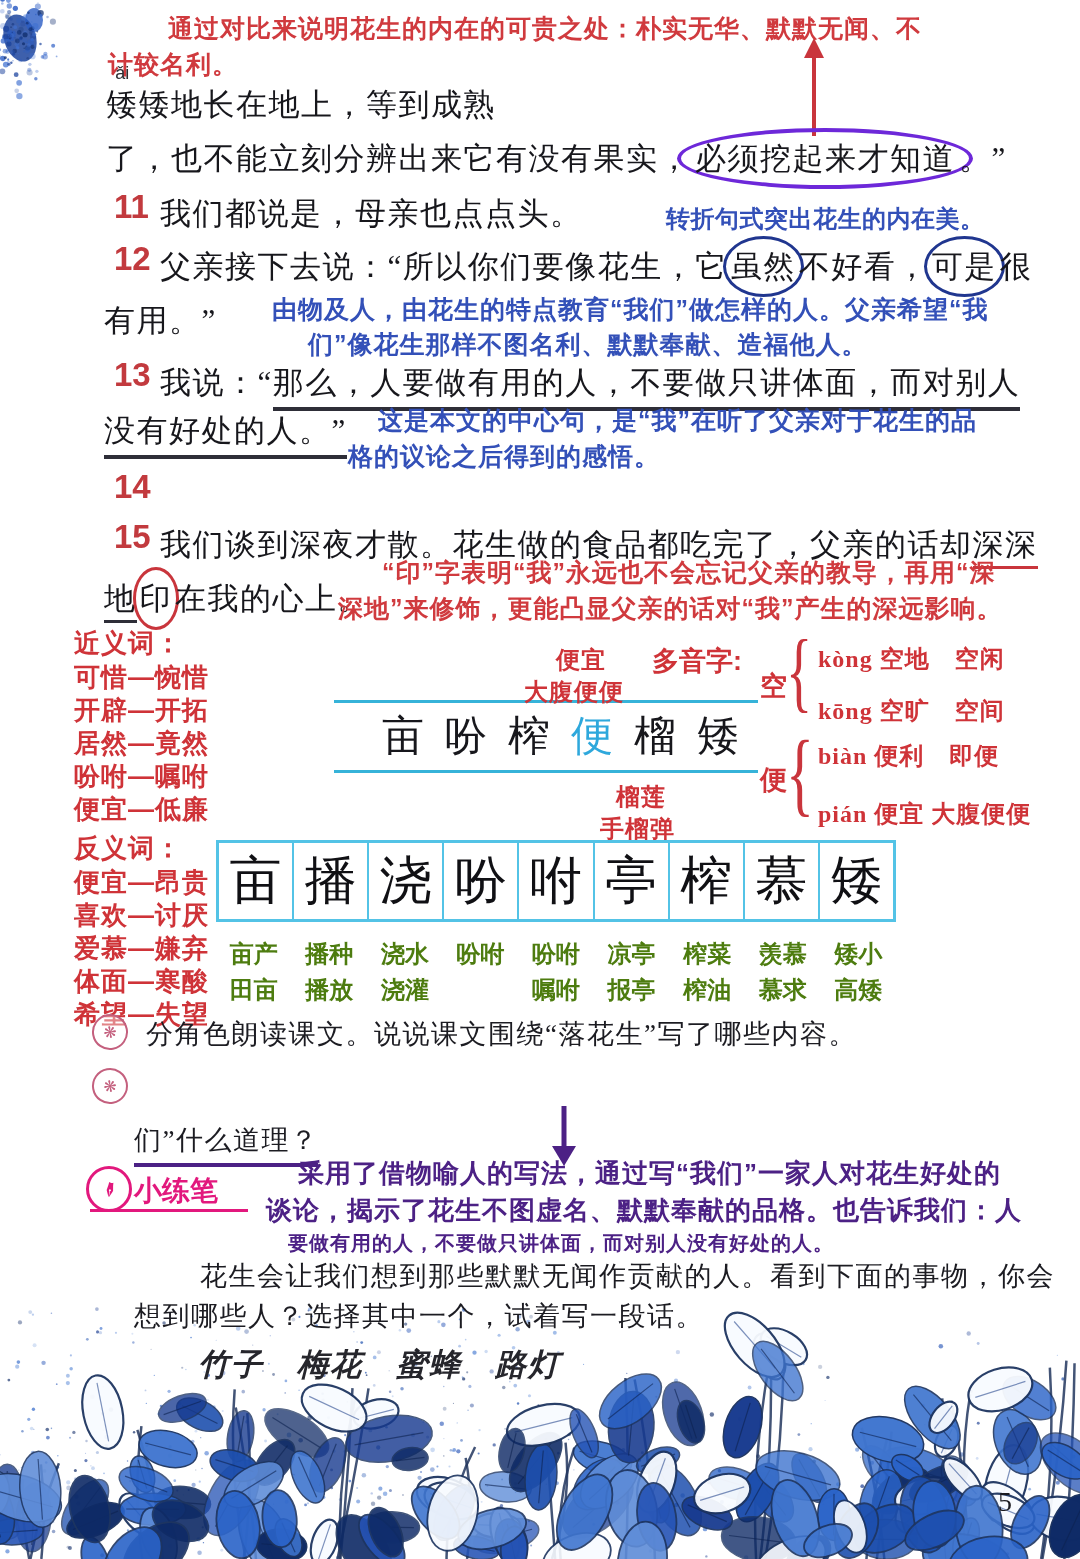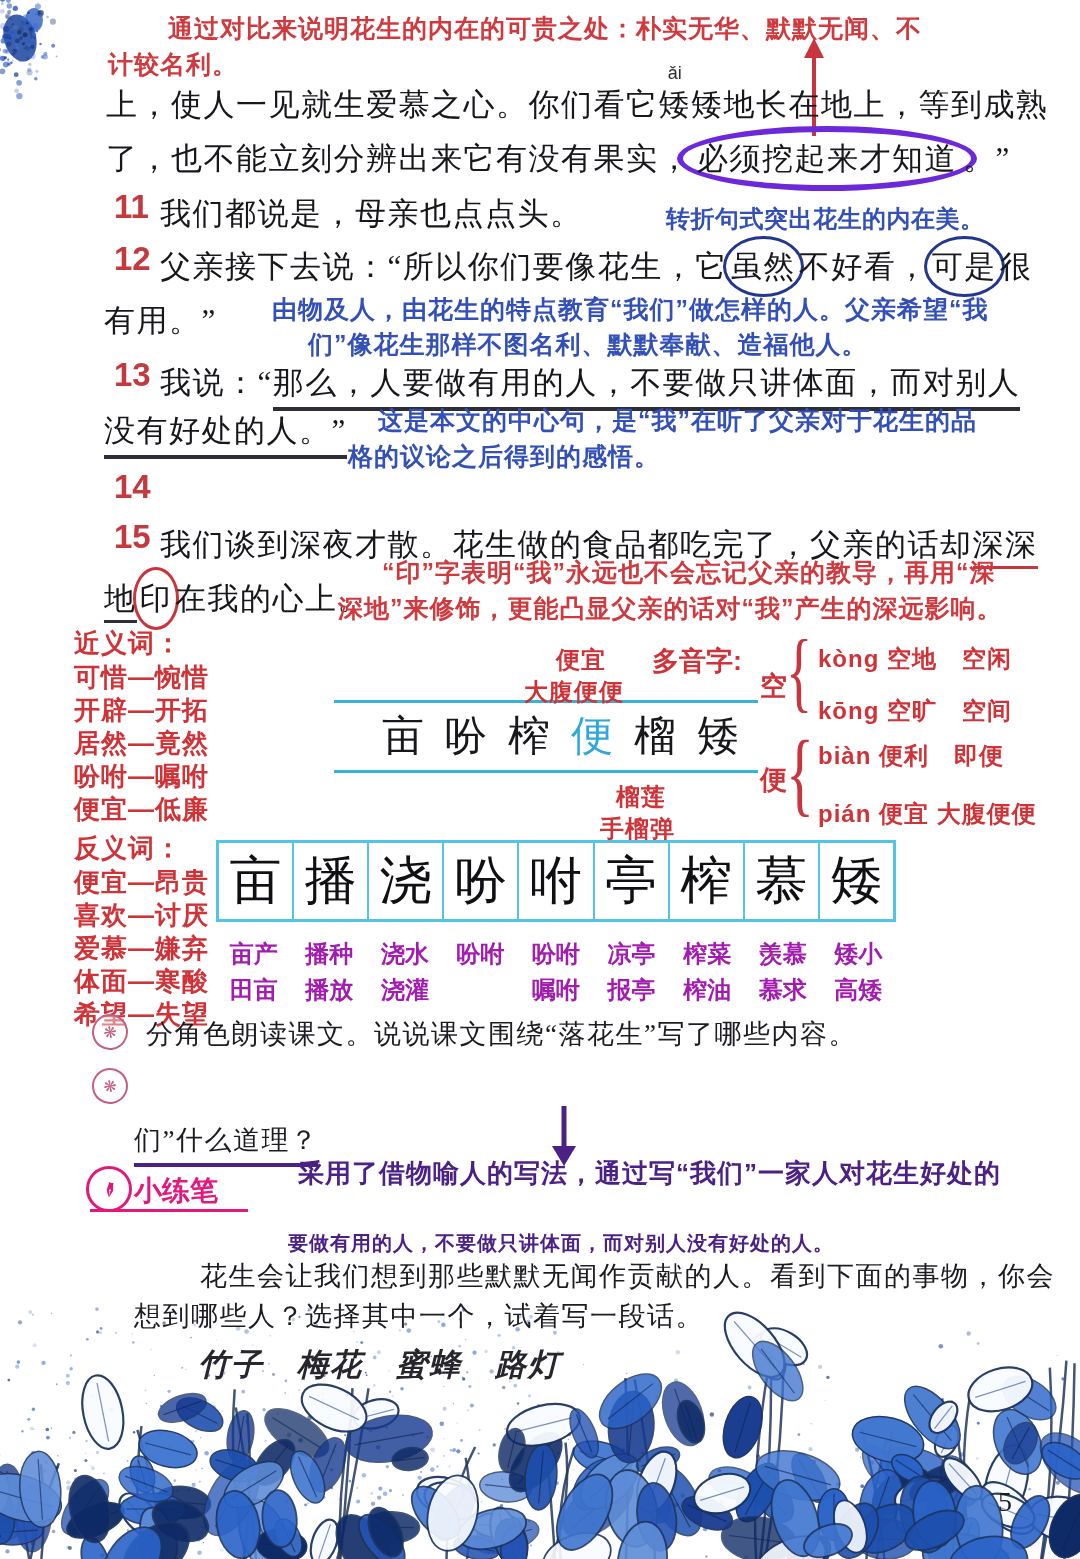--- a/index.html
+++ b/index.html
@@ -10,41 +10,41 @@
   .num{font-family:"Liberation Sans",sans-serif;font-weight:700;font-size:33px;color:#c23a3e;}
   .ann{font-family:"Liberation Sans",sans-serif;font-weight:600;font-size:25px;letter-spacing:1px;}
   .ann24{font-family:"Liberation Sans",sans-serif;font-weight:600;font-size:24px;letter-spacing:0.5px;}
   .red{color:#d03a3e;} .blue{color:#3350b8;} .purple{color:#4c2185;}
   .leftcol{font-family:"Liberation Sans",sans-serif;font-weight:700;font-size:26px;color:#cf3338;letter-spacing:1px;}
   .qtext{font-size:27px;letter-spacing:1.5px;color:#1c1c22;}
   .ul13{border-bottom:4px solid #2e2e38;padding-bottom:7px;}
   .ulp{border-bottom:4px solid #4c2185;padding-bottom:8px;}
   .uldeep{border-bottom:3px solid #c9353c;padding-bottom:4px;}
   .ulblk{border-bottom:3px solid #2e2e38;padding-bottom:4px;}
-  .oval-red{border:6px solid #6d28d9;border-radius:50%;padding:9px 14px;margin:-9px -14px;}
+  .oval-red{border:4px solid #6d28d9;border-radius:50%;padding:9px 14px;margin:-9px -14px;}
   .circ-blue{border:3px solid #20368f;border-radius:50%;padding:10px 5px;margin:-10px -5px;}
   .circ-red{border:3px solid #c9353c;border-radius:50%;padding:11px 4px;margin:-11px -4px;}
   .rubywrap{position:relative;}
   .rubytop{position:absolute;top:-24px;left:50%;transform:translateX(-50%);
            font-family:"Liberation Sans",sans-serif;font-size:18px;font-weight:400;color:#2b2b30;letter-spacing:0;text-align:right;}
   .cyanline{position:absolute;height:3px;background:#36b3d9;z-index:1;}
   .polychar{font-size:42px;color:#17171c;letter-spacing:0;margin-right:21px;}
   .polychar.hl{color:#2ea8dc;}
   .brace{position:absolute;color:#c9353c;font-weight:400;transform:scaleX(0.62);transform-origin:left top;z-index:2;
          font-family:"Liberation Serif",serif;line-height:1;}
   .mchar{font-family:"Liberation Sans",sans-serif;font-weight:700;font-size:27px;color:#cf3338;}
-  .mrow{font-family:Liberation Sans, sans-serif;font-weight:700;font-size:24px;color:#cf3338;letter-spacing:1px;}
+  .mrow{font-family:Liberation Serif, serif;font-weight:700;font-size:24px;color:#cf3338;letter-spacing:1px;}
   #grid{position:absolute;left:216px;top:840px;width:680px;height:82px;display:flex;
         border:3px solid #53c3e6;box-sizing:border-box;z-index:2;background:#fff;}
   #grid .cell{flex:1;display:flex;align-items:center;justify-content:center;
         border-left:2px solid #53c3e6;font-size:52px;color:#101014;}
   #grid .cell:first-child{border-left:none;}
   .wrow{position:absolute;left:216px;width:680px;display:flex;z-index:2;}
   .wrow .wcell{flex:1;text-align:center;font-family:"Liberation Sans",sans-serif;font-weight:700;
-        font-size:24px;color:#a21caf;}
+        font-size:24px;color:#4d7c0f;}
   .stamp{position:absolute;width:32px;height:32px;border-radius:50%;border:2px solid #c4607e;
          color:#c4607e;display:flex;align-items:center;justify-content:center;font-size:16px;
          transform:rotate(-10deg);z-index:2;background:rgba(255,255,255,0.4);}
   #badge-circle{position:absolute;left:86px;top:1166px;width:40px;height:40px;border-radius:50%;
          border:3px solid #e2187d;display:flex;align-items:center;justify-content:center;z-index:2;}
   #badge-circle .pen{color:#e2187d;font-size:21px;transform:rotate(100deg);}
   #badge-label{font-family:"Liberation Sans",sans-serif;font-weight:700;font-size:28px;color:#e2187d;}
   #badge-line{position:absolute;left:90px;top:1209px;width:158px;height:3px;background:#e2187d;z-index:2;}
   .hand{font-size:31px;font-weight:700;font-style:italic;color:#26262c;letter-spacing:2px;word-spacing:26px;}
   svg{display:block;}
@@ -213,21 +213,21 @@
 
   <div class="t ann red" style="left:168px;top:12px">通过对比来说明花生的内在的可贵之处：朴实无华、默默无闻、不</div>
   <div class="t ann red" style="left:108px;top:48px">计较名利。</div>
 
   <svg class="decor" style="left:796px;top:36px" width="36" height="104" viewBox="0 0 36 104">
     <line x1="18" y1="100" x2="18" y2="16" stroke="#c9353c" stroke-width="4"></line>
     <polygon points="18,2 8,22 28,22" fill="#c9353c"></polygon>
   </svg>
 
   <div class="t body31" style="left:106px;top:84px">
-    <span>上，使人一见就生爱慕之心。你们看它</span><span class="rubywrap"><span class="rubytop">ǎi</span><span>矮</span></span><span>矮地长在地上，等到成熟</span>
+    <span class="rubywrap"><span class="rubytop">ǎi</span><span>矮</span></span><span>矮地长在地上，等到成熟</span>
   </div>
   <div class="t body31" style="left:106px;top:138px">
     <span>了，也不能立刻分辨出来它有没有果实，</span><span class="oval-red">必须挖起来才知道</span><span>。”</span>
   </div>
 
   <div class="t num" style="left:114px;top:188px">11</div>
   <div class="t body31" style="left:160px;top:193px">我们都说是，母亲也点点头。</div>
   <div class="t ann24 blue" style="left:666px;top:203px">转折句式突出花生的内在美。</div>
 
   <div class="t num" style="left:114px;top:240px">12</div>
@@ -344,20 +344,21 @@
     <polygon points="20,62 8,42 32,42" fill="#4c2185"></polygon>
   </svg>
 
   <div id="badge-circle">
     <span class="pen">✒</span>
   </div>
   <div class="t" style="left:134px;top:1172px"><span id="badge-label">小练笔</span></div>
   <div id="badge-line"></div>
 
   <div class="t ann purple" style="left:298px;top:1156px;font-size:26px">采用了借物喻人的写法，通过写“我们”一家人对花生好处的</div>
+  <div class="t ann purple" style="left:266px;top:1193px;font-size:26px">谈论，揭示了花生不图虚名、默默奉献的品格。也告诉我们：人</div>
   <div class="t ann purple" style="left:288px;top:1230px;font-size:20px">要做有用的人，不要做只讲体面，而对别人没有好处的人。</div>
 
   <div class="t qtext" style="left:200px;top:1258px">花生会让我们想到那些默默无闻作贡献的人。看到下面的事物，你会</div>
   <div class="t qtext" style="left:134px;top:1298px">想到哪些人？选择其中一个，试着写一段话。</div>
   <div class="t hand" style="left:198px;top:1344px">竹子　梅花　蜜蜂　路灯</div>
 
   <svg id="leaves" class="decor" style="left:0;top:1268px" width="1080" height="291" viewBox="0 0 1080 291">
       <circle cx="484.153803717345" cy="274.6237030774355" r="1.7724946787348017" fill="#2a63c8" opacity="0.4632962710922584"></circle>
       <circle cx="349.8570062033832" cy="213.09492966160178" r="1.3974024046910927" fill="#2a63c8" opacity="0.6410294167464599"></circle>
       <circle cx="331.56163450330496" cy="201.89517601230182" r="1.4513860267121346" fill="#0e2a66" opacity="0.5053104492137208"></circle>

